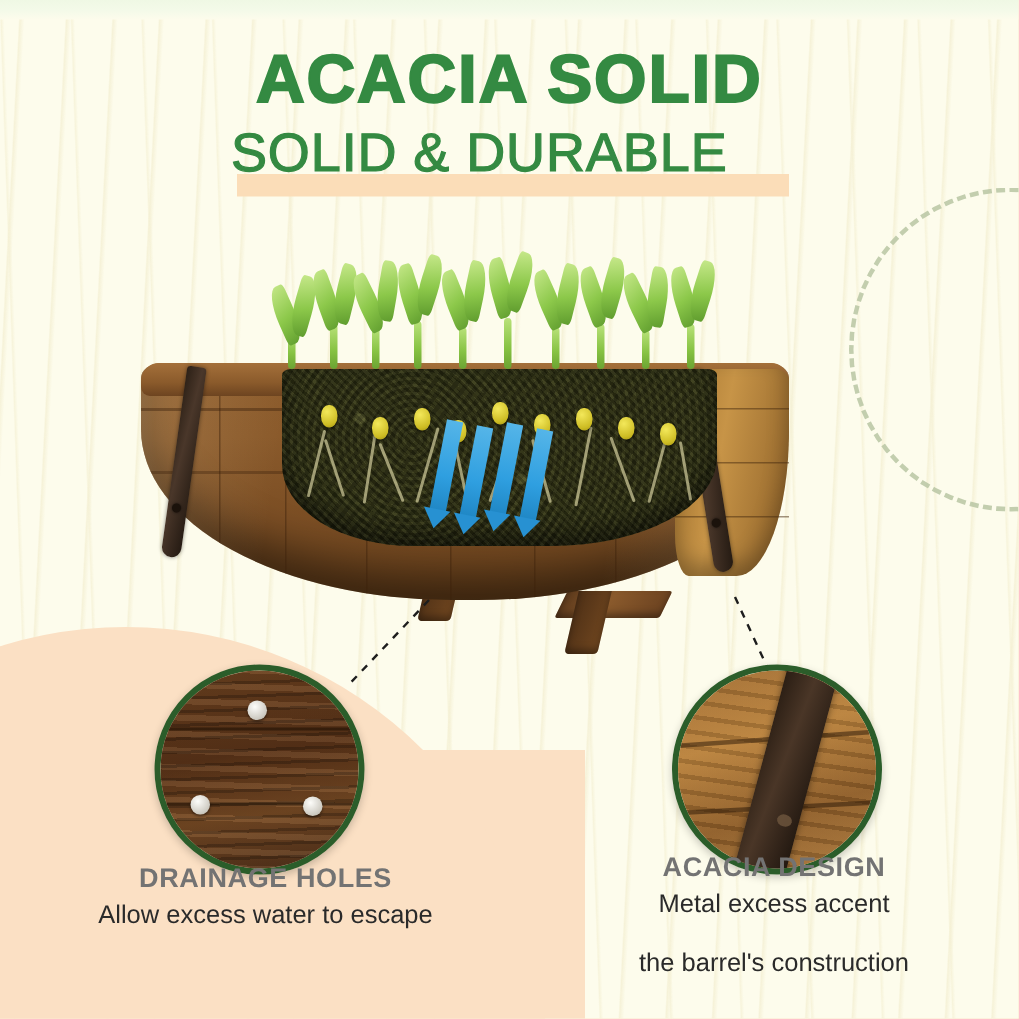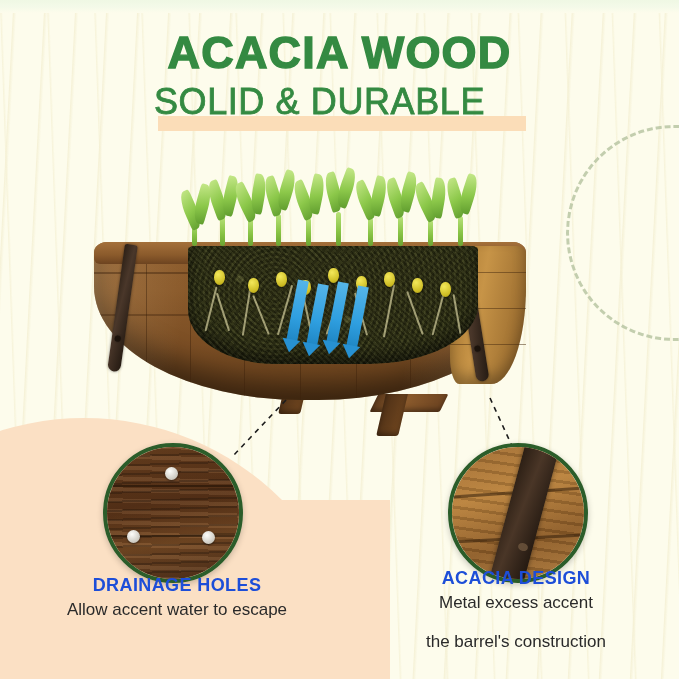--- a/index.html
+++ b/index.html
@@ -155,37 +155,37 @@
   .co-bolt{position:absolute;left:66px;top:96px;width:10px;height:8px;border-radius:50%;
     background:#6b543c;opacity:.85;transform:rotate(15deg);}
 
   .leader{position:absolute;stroke:#1d1d1d;stroke-width:1.6;
     stroke-dasharray:5 5;fill:none;}
 
   
   .cap{position:absolute;text-align:center;}
   .cap-l{left:27px;top:575px;width:300px;}
   .cap-r{left:366px;top:568px;width:300px;}
-  .cap-title{font-size:18px;font-weight:bold;color:#1d4ed8;letter-spacing:.4px;}
+  .cap-title{font-size:18px;font-weight:bold;color:#737373;letter-spacing:.4px;}
   .cap-body{font-size:17px;line-height:22px;color:#2a2a2a;margin-top:3px;}
 </style>
 </head>
 <body>
 
 <div id="stage">
 
   <div class="bg-base"></div>
   <div class="bg-grain"></div>
   <div class="bg-topband"></div>
   <div class="bg-peach2"></div>
   <div class="bg-peach"></div>
   <div class="dashed-circle"></div>
 
   <div class="title-wrap">
-    <div class="title-main">ACACIA WOOD</div>
+    <div class="title-main">ACACIA SOLID</div>
   </div>
   <div class="sub-wrap">
     <div class="hl-bar"></div>
     <div class="title-sub">SOLID &amp; DURABLE</div>
   </div>
 
   <div class="planter">
 
     <div class="leg leg-l"></div>
     <div class="leg leg-l2"></div>
@@ -312,21 +312,21 @@
   <div class="callout callout-r">
     <div class="co-wood-light"></div>
     <div class="co-plank2" style="left:0;top:44px;width:132px;height:3px;transform:rotate(-4deg)"></div>
     <div class="co-plank2" style="left:0;top:90px;width:132px;height:3px;transform:rotate(-3deg)"></div>
     <div class="co-band"></div>
     <div class="co-bolt"></div>
   </div>
 
   <div class="cap cap-l">
     <div class="cap-title">DRAINAGE HOLES</div>
-    <div class="cap-body">Allow accent water to escape</div>
+    <div class="cap-body">Allow excess water to escape</div>
   </div>
 
   <div class="cap cap-r">
     <div class="cap-title">ACACIA DESIGN</div>
     <div class="cap-body">Metal excess accent</div>
     <div class="cap-body" style="margin-top:17px">the barrel's construction</div>
   </div>
 
 </div>
 

